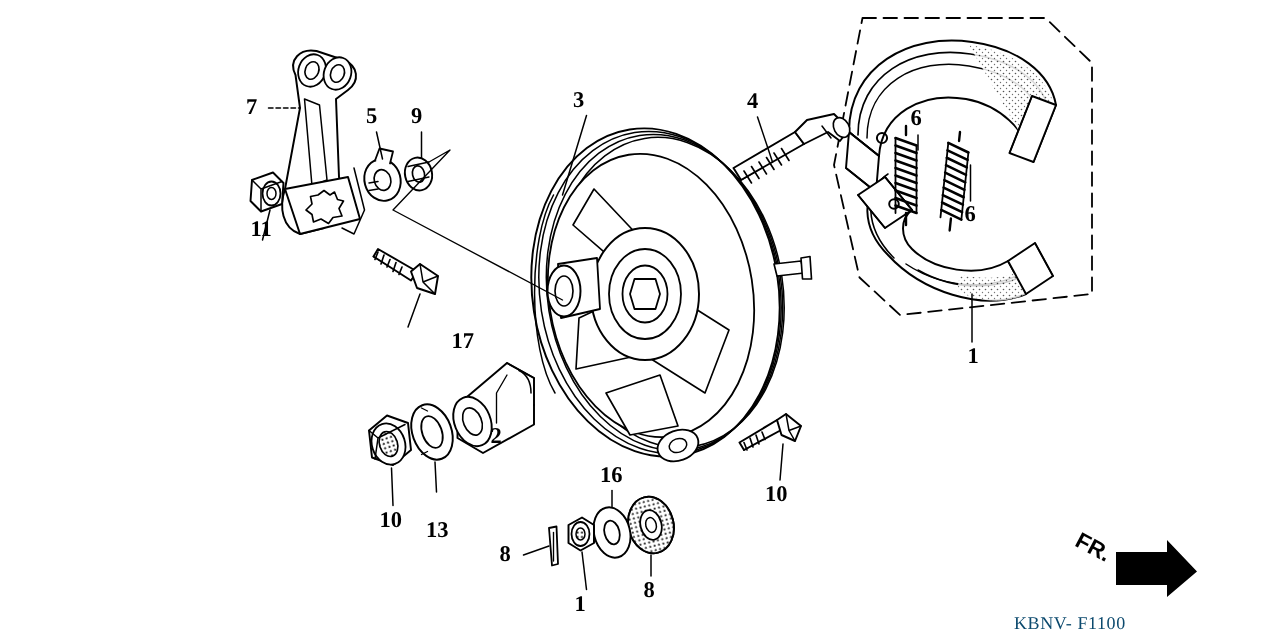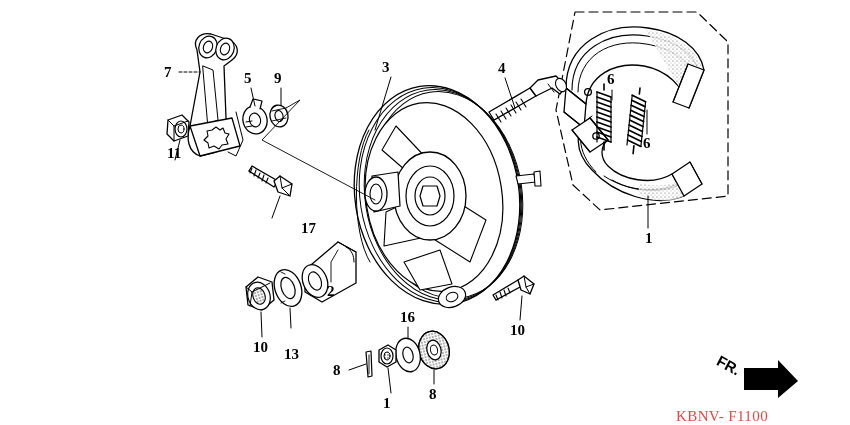--- a/index.html
+++ b/index.html
@@ -4,21 +4,21 @@
 <title>Parts Diagram</title>
 <style>
   html,body{margin:0;padding:0;background:#fff;}
   body{width:850px;height:425px;overflow:hidden;
        font-family:"Liberation Serif",serif;}
   #stage{position:relative;width:850px;height:425px;background:#ffffff;}
   svg#art{position:absolute;left:0;top:0;width:850px;height:425px;}
   .lbl{position:absolute;font-family:"Liberation Serif",serif;font-weight:bold;
        font-size:15px;color:#000;line-height:1;white-space:nowrap;}
   .partcode{position:absolute;font-family:"Liberation Serif",serif;
-       font-size:15px;color:#ef4444;letter-spacing:.4px;white-space:nowrap;}
+       font-size:12px;color:#0c4a6e;letter-spacing:.4px;white-space:nowrap;}
   .frtxt{position:absolute;font-family:"Liberation Sans",sans-serif;
        font-weight:bold;font-size:15px;color:#000;
        transform:rotate(28deg);transform-origin:left top;white-space:nowrap;}
 </style>
 </head>
 <body>
 
 <div id="stage">
 
   <svg id="art" viewBox="0 0 850 425">

